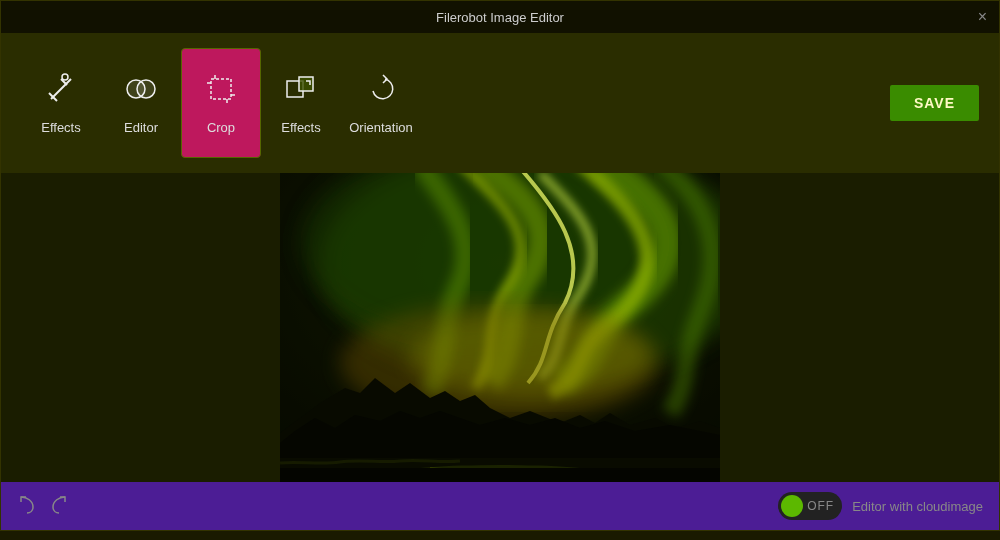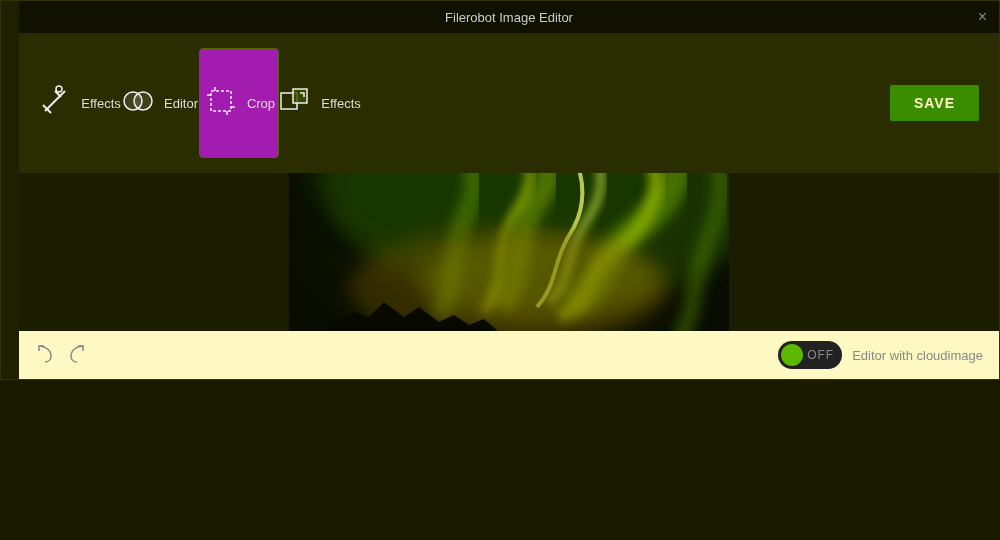--- a/index.html
+++ b/index.html
@@ -8,26 +8,25 @@
       width: 1000px;
       height: 540px;
       background: #1a1a00;
       font-family: Arial, sans-serif;
       overflow: hidden;
       color: #fff;
     }
 
     .window {
       width: 1000px;
-      height: 380px;
+      height: 531px;
       background: #1e2000;
       border: 1px solid #333300;
       display: flex;
       flex-direction: column;
-      padding-left: 18px;
     }
 
     
     .titlebar {
       height: 32px;
       background: #111100;
       display: flex;
       align-items: center;
       justify-content: center;
       position: relative;
@@ -76,34 +75,34 @@
       padding: 10px 24px;
       font-size: 14px;
       font-weight: bold;
       cursor: pointer;
       border-radius: 2px;
       letter-spacing: 1px;
     }
 
     .tool-item {
       display: flex;
-      flex-direction: row;
+      flex-direction: column;
       align-items: center;
       justify-content: center;
       width: 80px;
       height: 110px;
       cursor: pointer;
       border-radius: 4px;
       gap: 8px;
       padding: 10px;
       color: #ddd;
     }
 
     .tool-item.active {
-      background: #a21caf;
+      background: #be185d;
       border: 1px solid #556600;
     }
 
     .tool-icon {
       font-size: 30px;
       color: #eee;
       line-height: 1;
     }
 
     .tool-icon svg {
@@ -132,21 +131,21 @@
 
     .image-area {
       position: relative;
       width: 440px;
       height: 330px;
     }
 
     
     .bottombar {
       height: 48px;
-      background: #fef9c3;
+      background: #4c1d95;
       display: flex;
       align-items: center;
       justify-content: space-between;
       padding: 0 16px;
       flex-shrink: 0;
     }
 
     .bottom-left {
       display: flex;
       gap: 12px;
@@ -249,20 +248,29 @@
       <span class="tool-icon">
         <svg viewBox="0 0 36 36" xmlns="http://www.w3.org/2000/svg">
           <rect x="4" y="10" width="16" height="16" stroke="#eee" stroke-width="1.5" fill="none"></rect>
           <rect x="16" y="6" width="14" height="14" stroke="#eee" stroke-width="1.5" fill="rgba(60,80,0,0.8)"></rect>
           <polyline points="23,10 27,10 27,14" stroke="#eee" stroke-width="1.5" fill="none"></polyline>
         </svg>
       </span>
       <span class="tool-label">Effects</span>
     </div>
 
+    <div class="tool-item">
+      <span class="tool-icon">
+        <svg viewBox="0 0 36 36" xmlns="http://www.w3.org/2000/svg">
+          <path d="M 22 8 A 10 10 0 1 1 10 20" stroke="#eee" stroke-width="1.5" fill="none"></path>
+          <polyline points="20,4 24,8 20,12" stroke="#eee" stroke-width="1.5" fill="none"></polyline>
+        </svg>
+      </span>
+      <span class="tool-label">Orientation</span>
+    </div>
 
     <div class="toolbar-right">
       <button class="save-btn">SAVE</button>
     </div>
   </div>
 
   <div class="main-content">
     <div class="image-area">
       
       <svg class="aurora-svg" viewBox="0 0 440 330" xmlns="http://www.w3.org/2000/svg">

